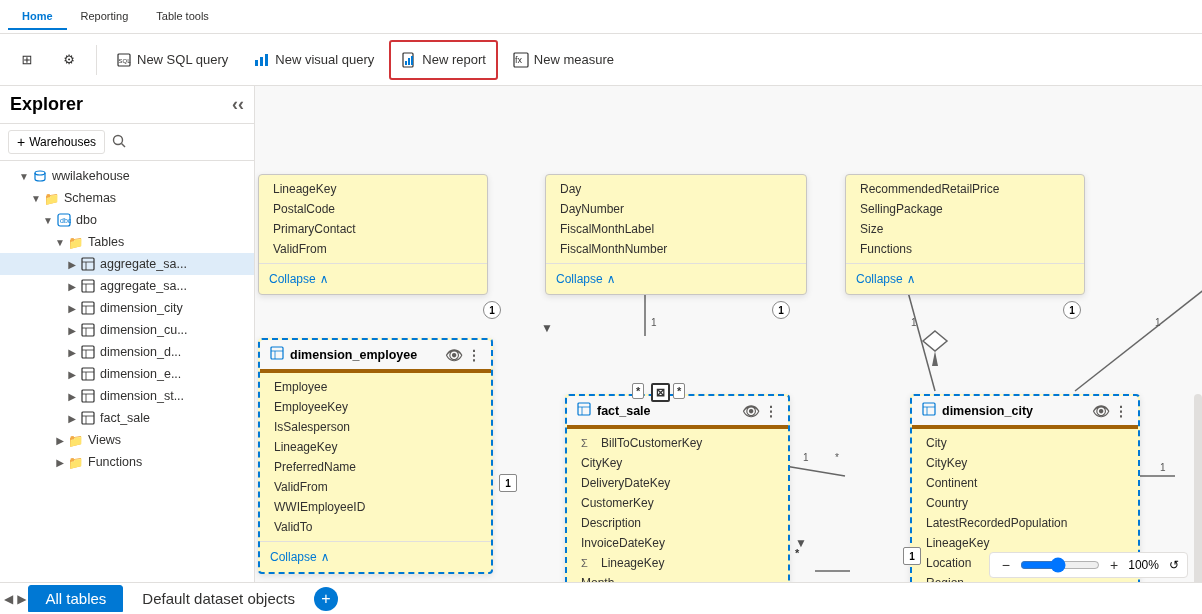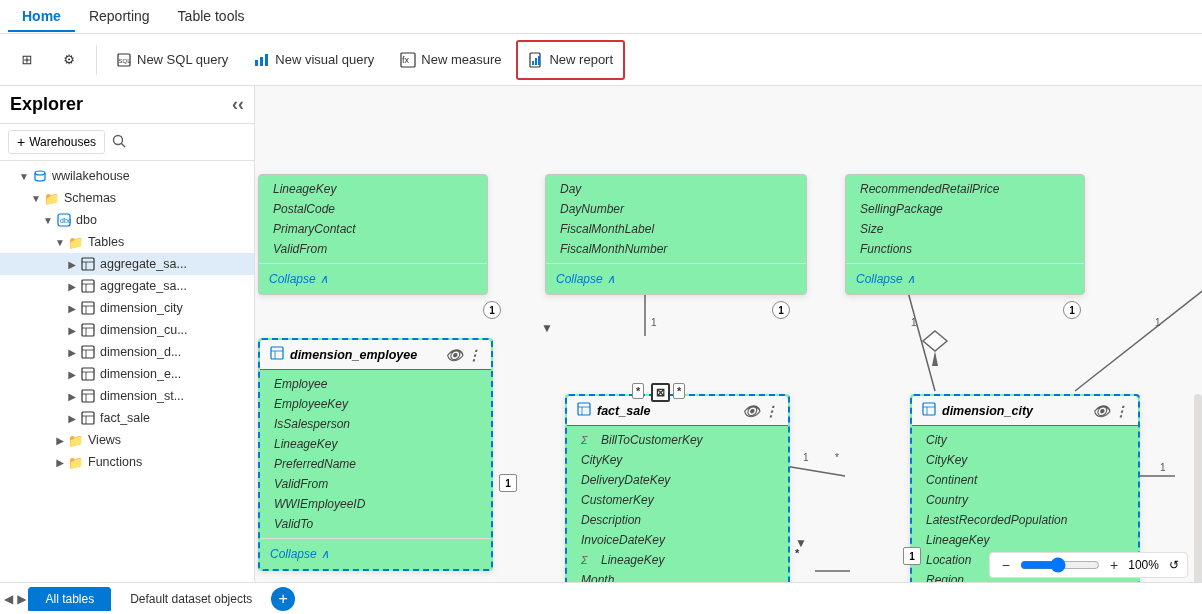--- a/index.html
+++ b/index.html
@@ -1,20 +1,20 @@
 <!DOCTYPE html>
 <html><head>
   <meta charset="utf-8">
   <style>
     * { box-sizing: border-box; margin: 0; padding: 0; }
     body { font-family: 'Segoe UI', sans-serif; font-size: 13px; background: #f3f2f1; overflow: hidden; width: 1202px; height: 614px; }
 
     
     .nav-tabs { display: flex; align-items: center; background: #fff; border-bottom: 1px solid #e1dfdd; padding: 0 8px; height: 34px; }
-    .nav-tab { padding: 6px 14px; font-size: 14px; color: #323130; cursor: pointer; border-bottom: 2px solid transparent; }
+    .nav-tab { padding: 6px 14px; font-size: 11px; color: #323130; cursor: pointer; border-bottom: 2px solid transparent; }
     .nav-tab.active { border-bottom: 2px solid #0078d4; color: #0078d4; font-weight: 600; }
 
     
     .toolbar { display: flex; align-items: center; background: #fff; border-bottom: 1px solid #e1dfdd; padding: 4px 8px; height: 52px; gap: 4px; }
     .toolbar-btn { display: flex; align-items: center; gap: 5px; padding: 4px 10px; border: 1px solid transparent; border-radius: 3px; cursor: pointer; font-size: 13px; color: #323130; background: transparent; height: 40px; }
     .toolbar-btn.highlighted { border: 2px solid #d13438; background: #fff; }
     .toolbar-btn .icon { width: 16px; height: 16px; display: inline-flex; align-items: center; justify-content: center; }
     .toolbar-sep { width: 1px; height: 30px; background: #e1dfdd; margin: 0 4px; }
 
     
@@ -34,34 +34,34 @@
     .tree-indent-1 { padding-left: 16px; }
     .tree-indent-2 { padding-left: 28px; }
     .tree-indent-3 { padding-left: 40px; }
     .tree-indent-4 { padding-left: 52px; }
     .tree-indent-5 { padding-left: 64px; }
 
     
     .canvas { flex: 1; background: #f8f8f8; position: relative; overflow: hidden; }
 
     
-    .db-card { position: absolute; background: #86efac; border: 1px solid #c8c6c4; border-radius: 4px; box-shadow: 0 2px 6px rgba(0,0,0,0.1); min-width: 220px; font-style: italic; }
+    .db-card { position: absolute; background: #fef9c3; border: 1px solid #c8c6c4; border-radius: 4px; box-shadow: 0 2px 6px rgba(0,0,0,0.1); min-width: 220px; }
     .db-card.selected { border: 2px dashed #0078d4; }
-    .db-card-header { display: flex; align-items: center; justify-content: space-between; padding: 6px 10px; border-bottom: 1px solid #a16207; background: #f8f8f8; border-radius: 4px 4px 0 0; font-weight: 600; font-size: 12.5px; }
+    .db-card-header { display: flex; align-items: center; justify-content: space-between; padding: 6px 10px; border-bottom: 4px solid #a16207; background: #f8f8f8; border-radius: 4px 4px 0 0; font-weight: 600; font-size: 12.5px; }
     .db-card-header-left { display: flex; align-items: center; gap: 6px; }
     .db-card-header-icons { display: flex; gap: 4px; align-items: center; color: #605e5c; font-size: 14px; cursor: pointer; }
     .db-card-body { padding: 4px 0; }
     .db-field { padding: 3px 14px; font-size: 12px; color: #323130; display: flex; align-items: center; gap: 6px; }
     .db-field .field-icon { color: #605e5c; font-size: 11px; width: 14px; }
     .db-card-footer { padding: 8px 10px; border-top: 1px solid #e1dfdd; }
     .collapse-btn { color: #0078d4; font-size: 12px; cursor: pointer; display: flex; align-items: center; gap: 4px; }
 
     
     .bottom-bar { display: flex; align-items: center; background: #fff; border-top: 1px solid #e1dfdd; height: 32px; padding: 0 4px; gap: 2px; }
-    .bottom-tab { padding: 4px 16px; font-size: 12px; border-radius: 3px 3px 0 0; cursor: pointer; border: 1px solid transparent; color: #323130; }
+    .bottom-tab { padding: 4px 16px; font-size: 15px; border-radius: 3px 3px 0 0; cursor: pointer; border: 1px solid transparent; color: #323130; }
     .bottom-tab.active { background: #0078d4; color: #fff; border-color: #0078d4; }
     .bottom-add-btn { width: 24px; height: 24px; border-radius: 50%; background: #0078d4; color: #fff; display: flex; align-items: center; justify-content: center; font-size: 16px; cursor: pointer; border: none; }
 
     
     .zoom-controls { position: absolute; right: 10px; bottom: 10px; display: flex; align-items: center; gap: 6px; background: #fff; border: 1px solid #e1dfdd; border-radius: 4px; padding: 2px 8px; font-size: 12px; }
     .zoom-btn { cursor: pointer; color: #323130; font-size: 14px; border: none; background: transparent; padding: 2px 4px; }
 
     
     .scroll-arrows { display: flex; gap: 4px; align-items: center; }
     .scroll-arrow { color: #605e5c; cursor: pointer; font-size: 12px; }
@@ -97,40 +97,40 @@
   </button>
   <button class="toolbar-btn">
     <span class="icon">
       <svg width="16" height="16" viewBox="0 0 16 16" fill="none">
           <rect x="1" y="8" width="3" height="6" fill="#0078d4"></rect>
           <rect x="6" y="5" width="3" height="9" fill="#0078d4"></rect>
           <rect x="11" y="2" width="3" height="12" fill="#0078d4"></rect>
         </svg>
     </span>
     <span>New visual query</span>
-  </button>
-  <button class="toolbar-btn">
-    <span class="icon">
-      <svg width="16" height="16" viewBox="0 0 16 16" fill="none">
-          <rect x="1" y="1" width="14" height="14" rx="1" stroke="#333" stroke-width="1.2" fill="none"></rect>
-          <text x="2" y="11" font-size="9" fill="#333">fx</text>
-        </svg>
-    </span>
-    <span>New measure</span>
   </button>
   <button class="toolbar-btn highlighted" style="border: 2px solid #d13438;">
     <span class="icon">
       <svg width="16" height="16" viewBox="0 0 16 16" fill="none">
           <rect x="2" y="1" width="10" height="14" rx="1" stroke="#333" stroke-width="1.2" fill="none"></rect>
           <rect x="4" y="9" width="2" height="4" fill="#0078d4"></rect>
           <rect x="7" y="6" width="2" height="7" fill="#0078d4"></rect>
           <rect x="10" y="4" width="2" height="9" fill="#0078d4"></rect>
         </svg>
     </span>
     <span>New report</span>
+  </button>
+  <button class="toolbar-btn">
+    <span class="icon">
+      <svg width="16" height="16" viewBox="0 0 16 16" fill="none">
+          <rect x="1" y="1" width="14" height="14" rx="1" stroke="#333" stroke-width="1.2" fill="none"></rect>
+          <text x="2" y="11" font-size="9" fill="#333">fx</text>
+        </svg>
+    </span>
+    <span>New measure</span>
   </button>
 </div>
 
 <div class="main">
 
   <div class="sidebar">
     <div class="sidebar-header">
       <span>Explorer</span>
       <div class="sidebar-header-right">
         <span style="cursor:pointer;color:#605e5c;">‹‹</span>

